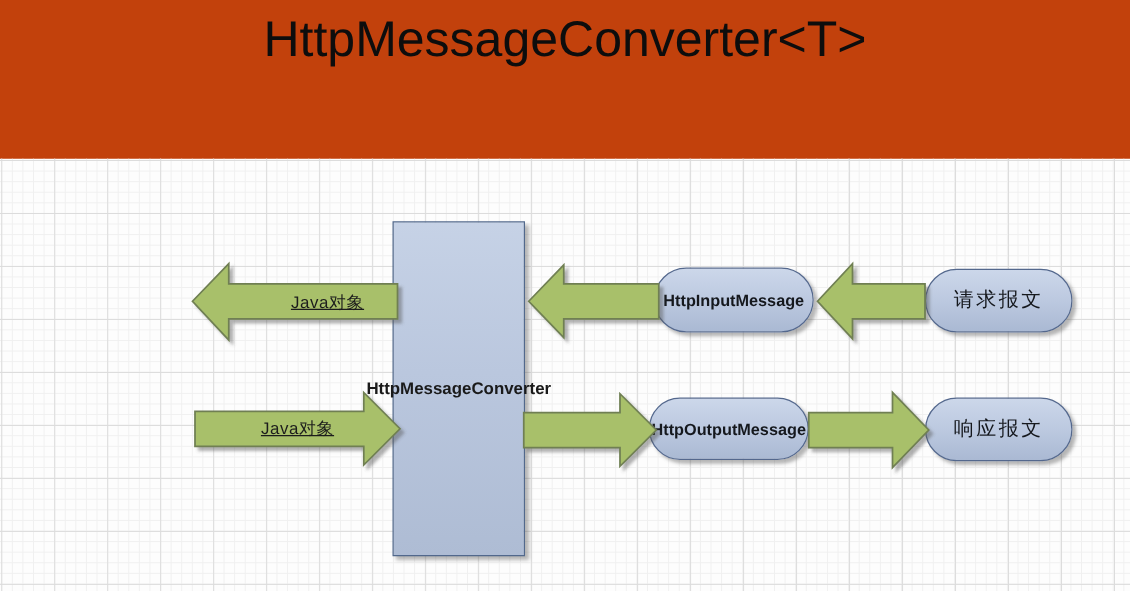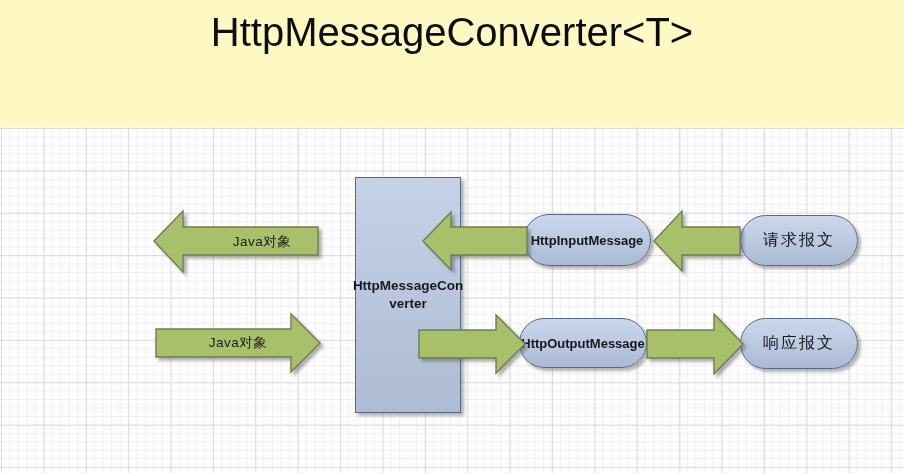--- a/index.html
+++ b/index.html
@@ -11,21 +11,21 @@
     width: 904px;
     height: 473px;
     font-family: "Liberation Sans", sans-serif;
     overflow: hidden;
   }
 
   #slide {
     position: relative;
     width: 904px;
     height: 473px;
-    background: #fef9c3;
+    background: #c2410c;
   }
 
   
   #title {
     position: absolute;
     left: 0;
     top: 10px;
     width: 904px;
     text-align: center;
     font-family: "Liberation Sans", sans-serif;
@@ -113,33 +113,34 @@
     width: 100%;
     height: 100%;
     display: flex;
     align-items: center;
     justify-content: center;
     font-size: 13.5px;
     color: #1c1c1c;
     font-weight: 500;
     letter-spacing: 0.5px;
     pointer-events: none;
+    text-decoration: underline;
   }
 </style>
 </head>
 <body>
 
 <div id="slide">
 
   <div id="title">HttpMessageConverter&lt;T&gt;</div>
 
   <div id="canvas">
 
 
-    <div class="shape rect-box" style="left:314px; top:50px; width:106px; height:236px; flex-direction:column;margin-left:41px;">
+    <div class="shape rect-box" style="left:314px; top:50px; width:106px; height:268px; flex-direction:row;">
       <span>HttpMessageCon</span>
       <span>verter</span>
     </div>
 
     <div class="shape round-box" style="left:523px; top:87px; width:128px; height:52px;align-items:center;">
       <span>HttpInputMessage</span>
     </div>
 
     <div class="shape round-box" style="left:519px; top:191px; width:128px; height:50px;justify-content:center;">
       <span>HttpOutputMessage</span>

